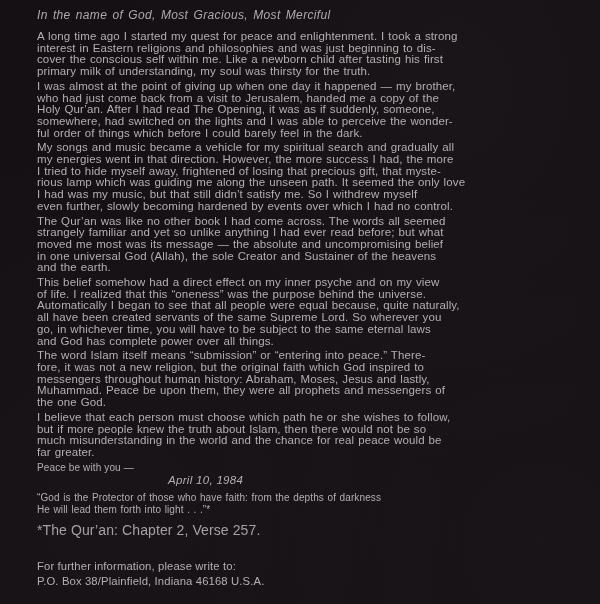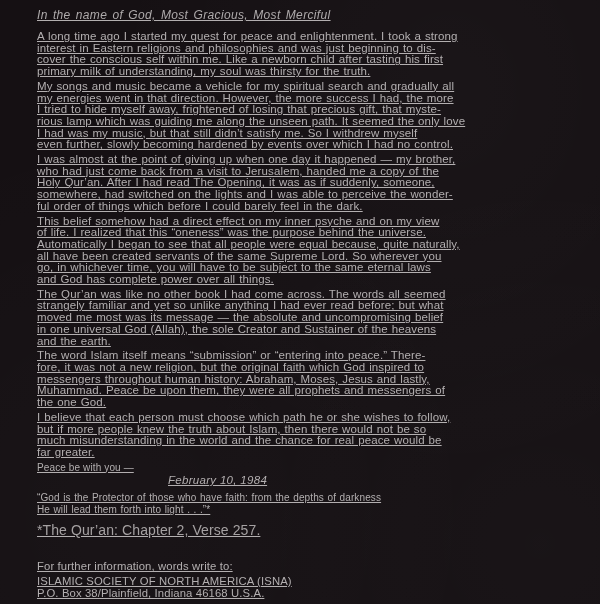--- a/index.html
+++ b/index.html
@@ -16,21 +16,20 @@
       radial-gradient(ellipse at 90% 90%, rgba(255,255,255,0.02), transparent 50%),
       #151013;
     font-family: "Liberation Sans", "DejaVu Sans", sans-serif;
     color: #b3afb0;
   }
   .page {
     box-sizing: border-box;
     width: 527px;
     height: 604px;
     padding: 8px 28px 0 37px;
-    text-decoration: underline;
   }
   .bismillah {
     font-style: italic;
     font-size: 12px;
     letter-spacing: 0.35px;
     word-spacing: 1.5px;
     margin: 0 0 9px 0;
     color: #aeaaab;
   }
   .para {
@@ -84,62 +83,61 @@
 <body>
 
 <div class="page">
 
   <p class="bismillah">In the name of God, Most Gracious, Most Merciful</p>
 
   <p class="para">A long time ago I started my quest for peace and enlightenment. I took a strong
 interest in Eastern religions and philosophies and was just beginning to dis-
 cover the conscious self within me. Like a newborn child after tasting his first
 primary milk of understanding, my soul was thirsty for the truth.</p>
+  <p class="para">I was almost at the point of giving up when one day it happened — my brother,
+who had just come back from a visit to Jerusalem, handed me a copy of the
+Holy Qur’an. After I had read The Opening, it was as if suddenly, someone,
+somewhere, had switched on the lights and I was able to perceive the wonder-
+ful order of things which before I could barely feel in the dark.</p>
   <p class="para">My songs and music became a vehicle for my spiritual search and gradually all
 my energies went in that direction. However, the more success I had, the more
 I tried to hide myself away, frightened of losing that precious gift, that myste-
 rious lamp which was guiding me along the unseen path. It seemed the only love
 I had was my music, but that still didn’t satisfy me. So I withdrew myself
 even further, slowly becoming hardened by events over which I had no control.</p>
-  <p class="para">I was almost at the point of giving up when one day it happened — my brother,
-who had just come back from a visit to Jerusalem, handed me a copy of the
-Holy Qur’an. After I had read The Opening, it was as if suddenly, someone,
-somewhere, had switched on the lights and I was able to perceive the wonder-
-ful order of things which before I could barely feel in the dark.</p>
+  <p class="para">The Qur’an was like no other book I had come across. The words all seemed
+strangely familiar and yet so unlike anything I had ever read before; but what
+moved me most was its message — the absolute and uncompromising belief
+in one universal God (Allah), the sole Creator and Sustainer of the heavens
+and the earth.</p>
   <p class="para">This belief somehow had a direct effect on my inner psyche and on my view
 of life. I realized that this “oneness” was the purpose behind the universe.
 Automatically I began to see that all people were equal because, quite naturally,
 all have been created servants of the same Supreme Lord. So wherever you
 go, in whichever time, you will have to be subject to the same eternal laws
 and God has complete power over all things.</p>
-  <p class="para">The Qur’an was like no other book I had come across. The words all seemed
-strangely familiar and yet so unlike anything I had ever read before; but what
-moved me most was its message — the absolute and uncompromising belief
-in one universal God (Allah), the sole Creator and Sustainer of the heavens
-and the earth.</p>
   <p class="para">The word Islam itself means “submission” or “entering into peace.” There-
 fore, it was not a new religion, but the original faith which God inspired to
 messengers throughout human history: Abraham, Moses, Jesus and lastly,
 Muhammad. Peace be upon them, they were all prophets and messengers of
 the one God.</p>
   <p class="para">I believe that each person must choose which path he or she wishes to follow,
 but if more people knew the truth about Islam, then there would not be so
 much misunderstanding in the world and the chance for real peace would be
 far greater.</p>
 
   <p class="closing">Peace be with you —</p>
 
   <div class="signature">
-    <div>February 10, 1984</div>
+    <div>April 10, 1984</div>
   </div>
 
   <p class="quote">“God is the Protector of those who have faith: from the depths of darkness
 He will lead them forth into light . . .”*</p>
 
   <p class="footnote">*The Qur’an: Chapter 2, Verse 257.</p>
 
   <div class="contact">
-    <p class="contact-intro">For further information, words write to:</p>
-    <p class="contact-org">ISLAMIC SOCIETY OF NORTH AMERICA (ISNA)</p>
+    <p class="contact-intro">For further information, please write to:</p>
     <p class="contact-address">P.O. Box 38/Plainfield, Indiana 46168 U.S.A.</p>
   </div>
 
 </div>
 
 </body></html>

